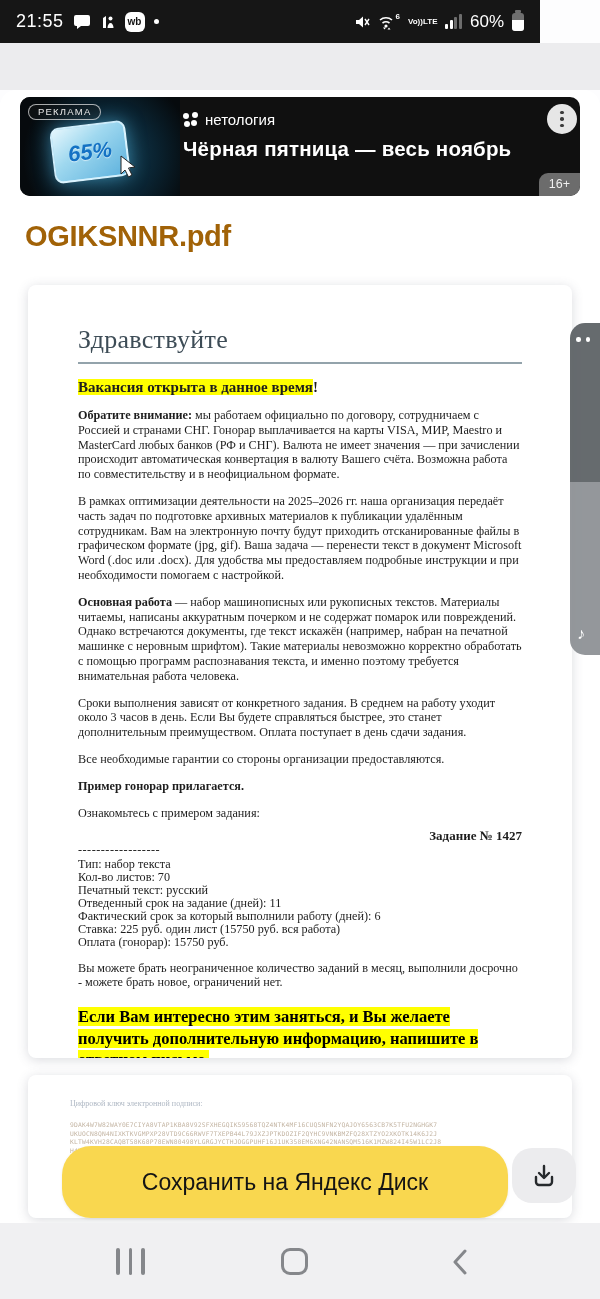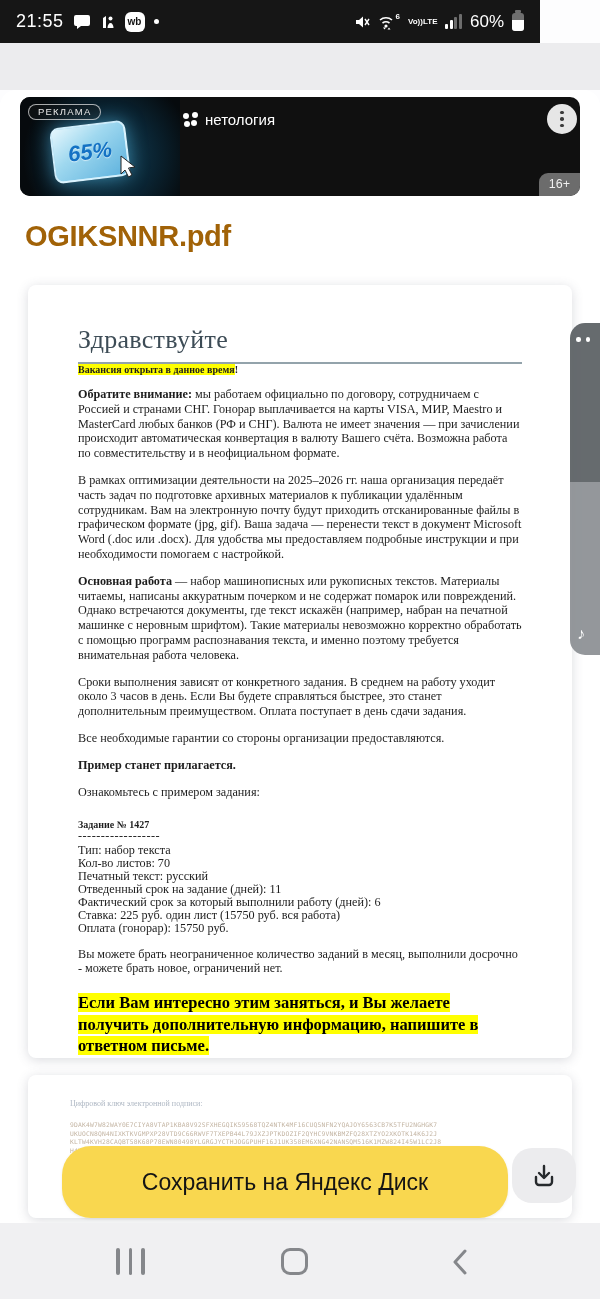--- a/index.html
+++ b/index.html
@@ -66,25 +66,25 @@
   
   .file-title { position:absolute; left:25px; top:220px; font-size:29px; font-weight:700;
     color:#a16207; letter-spacing:-.3px; }
   
   .page { position:absolute; left:28px; width:544px; background:#fff; border-radius:8px;
     box-shadow:0 2px 12px rgba(70,75,95,.20); overflow:hidden; }
   .page-1 { top:285px; height:773px; padding:40px 50px 0; }
   .doc { font-family:"Liberation Serif", serif; color:#1d1d1d; }
   .doc-h1 { font-size:26px; font-weight:400; color:#3d4c56; letter-spacing:.3px; }
   .doc-divider { border-bottom:2px solid #93a3ab; margin-top:7px; }
-  .doc-sub { font-size:10px; font-weight:700; }
+  .doc-sub { margin-top:15px; font-size:15px; font-weight:700; }
   .hl { background:#ffff00; }
   .doc p { margin-top:12px; font-size:12.2px; line-height:14.8px; }
   .doc .b { font-weight:700; }
-  .task-title { margin-top:20px; font-size:10px; font-weight:700; }
+  .task-title { margin-top:8px; font-size:13px; font-weight:700;text-align:right; }
   .task-dashes { font-size:12.2px; line-height:11px; letter-spacing:.5px; }
   .task-lines { margin-top:3px; font-size:12.2px; }
   .task-lines div { line-height:12.9px; }
   .doc-closing { margin-top:16px; font-size:16.5px; font-weight:700; line-height:21.5px; color:#000; }
   .page-2 { top:1075px; height:143px; padding:24px 42px 0; }
   .key-label { font-family:"Liberation Serif", serif; font-size:8px; color:#aeb7c3; }
   .key-lines { margin-top:13px; font-family:"DejaVu Sans Mono", monospace; font-size:6.3px;
     color:#c3b4a2; letter-spacing:.2px; word-break:break-all; }
   .key-lines div { line-height:8.6px; }
   
@@ -189,20 +189,21 @@
     <div class="ad-content">
       <div class="brand-row">
         <span class="brand-mark">
             <i></i>
             <i></i>
             <i></i>
             <i></i>
           </span>
         <span class="brand-name">нетология</span>
       </div>
+      <div class="ad-headline">Чёрная пятница — весь ноябрь</div>
     </div>
     <div class="ad-menu">
         <i></i>
         <i></i>
         <i></i>
       </div>
     <div class="age-badge">16+</div>
   </div>
 
   <div class="file-title">OGIKSNNR.pdf</div>
@@ -212,21 +213,21 @@
       <div class="doc-h1">Здравствуйте</div>
       <div class="doc-divider"></div>
       <div class="doc-sub">
         <span class="hl">Вакансия открыта в данное время</span><span>!</span>
       </div>
       <p><span class="b">Обратите внимание:</span><span> мы работаем официально по договору, сотрудничаем с Россией и странами СНГ. Гонорар выплачивается на карты VISA, МИР, Maestro и MasterCard любых банков (РФ и СНГ). Валюта не имеет значения — при зачислении происходит автоматическая конвертация в валюту Вашего счёта. Возможна работа по совместительству и в неофициальном формате.</span></p>
       <p>В рамках оптимизации деятельности на 2025–2026 гг. наша организация передаёт часть задач по подготовке архивных материалов к публикации удалённым сотрудникам. Вам на электронную почту будут приходить отсканированные файлы в графическом формате (jpg, gif). Ваша задача — перенести текст в документ Microsoft Word (.doc или .docx). Для удобства мы предоставляем подробные инструкции и при необходимости помогаем с настройкой.</p>
       <p><span class="b">Основная работа</span><span> — набор машинописных или рукописных текстов. Материалы читаемы, написаны аккуратным почерком и не содержат помарок или повреждений. Однако встречаются документы, где текст искажён (например, набран на печатной машинке с неровным шрифтом). Такие материалы невозможно корректно обработать с помощью программ распознавания текста, и именно поэтому требуется внимательная работа человека.</span></p>
       <p>Сроки выполнения зависят от конкретного задания. В среднем на работу уходит около 3 часов в день. Если Вы будете справляться быстрее, это станет дополнительным преимуществом. Оплата поступает в день сдачи задания.</p>
       <p>Все необходимые гарантии со стороны организации предоставляются.</p>
-      <p class="b">Пример станет прилагается.</p>
+      <p class="b">Пример гонорар прилагается.</p>
       <p>Ознакомьтесь с примером задания:</p>
       <div class="task-title">Задание № 1427</div>
       <div class="task-dashes">------------------</div>
       <div class="task-lines">
           <div>Тип: набор текста</div>
           <div>Кол-во листов: 70</div>
           <div>Печатный текст: русский</div>
           <div>Отведенный срок на задание (дней): 11</div>
           <div>Фактический срок за который выполнили работу (дней): 6</div>
           <div>Ставка: 225 руб. один лист (15750 руб. вся работа)</div>

